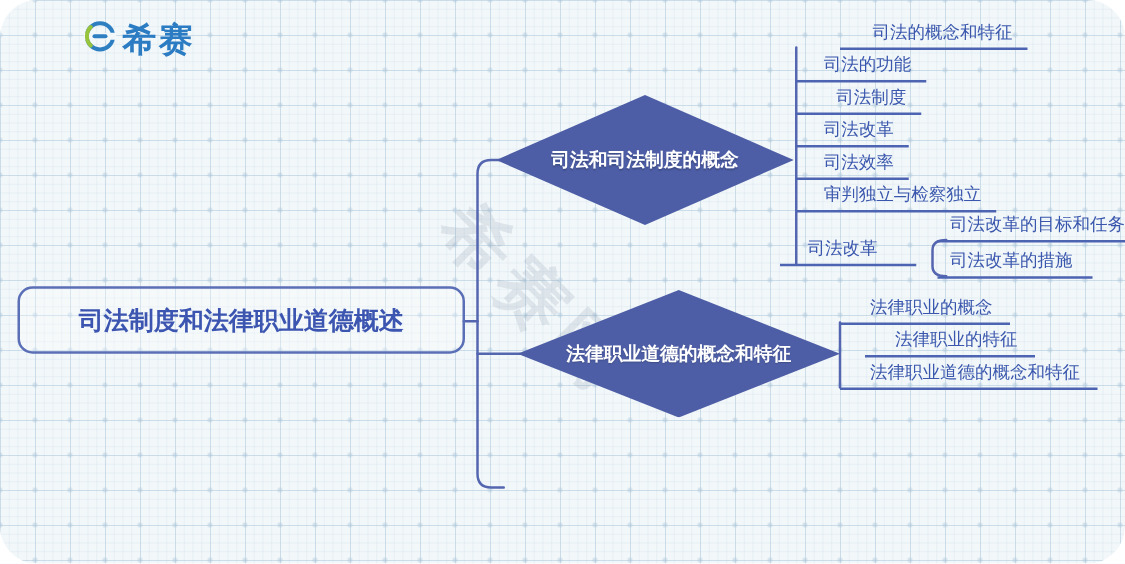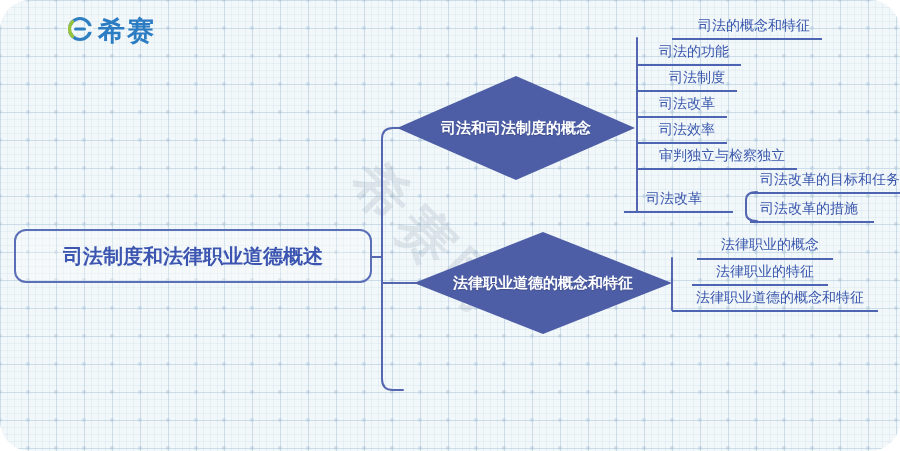--- a/index.html
+++ b/index.html
@@ -112,17 +112,17 @@
   <div class="leaf" style="left:637px; top:41px;  min-width:96px;"><span>司法的功能</span></div>
   <div class="leaf" style="left:637px; top:67px;  min-width:85px;padding-left:32px;"><span>司法制度</span></div>
   <div class="leaf" style="left:637px; top:93px;  min-width:85px;"><span>司法改革</span></div>
   <div class="leaf" style="left:637px; top:119px; min-width:85px;"><span>司法效率</span></div>
   <div class="leaf" style="left:637px; top:145px; min-width:146px;"><span>审判独立与检察独立</span></div>
   <div class="leaf" style="left:624px; top:188px; min-width:109px;"><span>司法改革</span></div>
 
   <div class="leaf sub" style="left:750px; top:169px; min-width:140px;"><span>司法改革的目标和任务</span></div>
   <div class="leaf sub" style="left:750px; top:198px; min-width:124px;"><span>司法改革的措施</span></div>
 
-  <div class="leaf g2" style="left:697px; top:235px; min-width:128px;font-family:Liberation Mono, monospace;"><span>法律职业的概念</span></div>
+  <div class="leaf g2" style="left:672px; top:235px; min-width:128px;"><span>法律职业的概念</span></div>
   <div class="leaf g2" style="left:692px; top:261px; min-width:128px;"><span>法律职业的特征</span></div>
   <div class="leaf g2" style="left:672px; top:287px; min-width:182px;"><span>法律职业道德的概念和特征</span></div>
 
 </div>
 
 </body></html>

